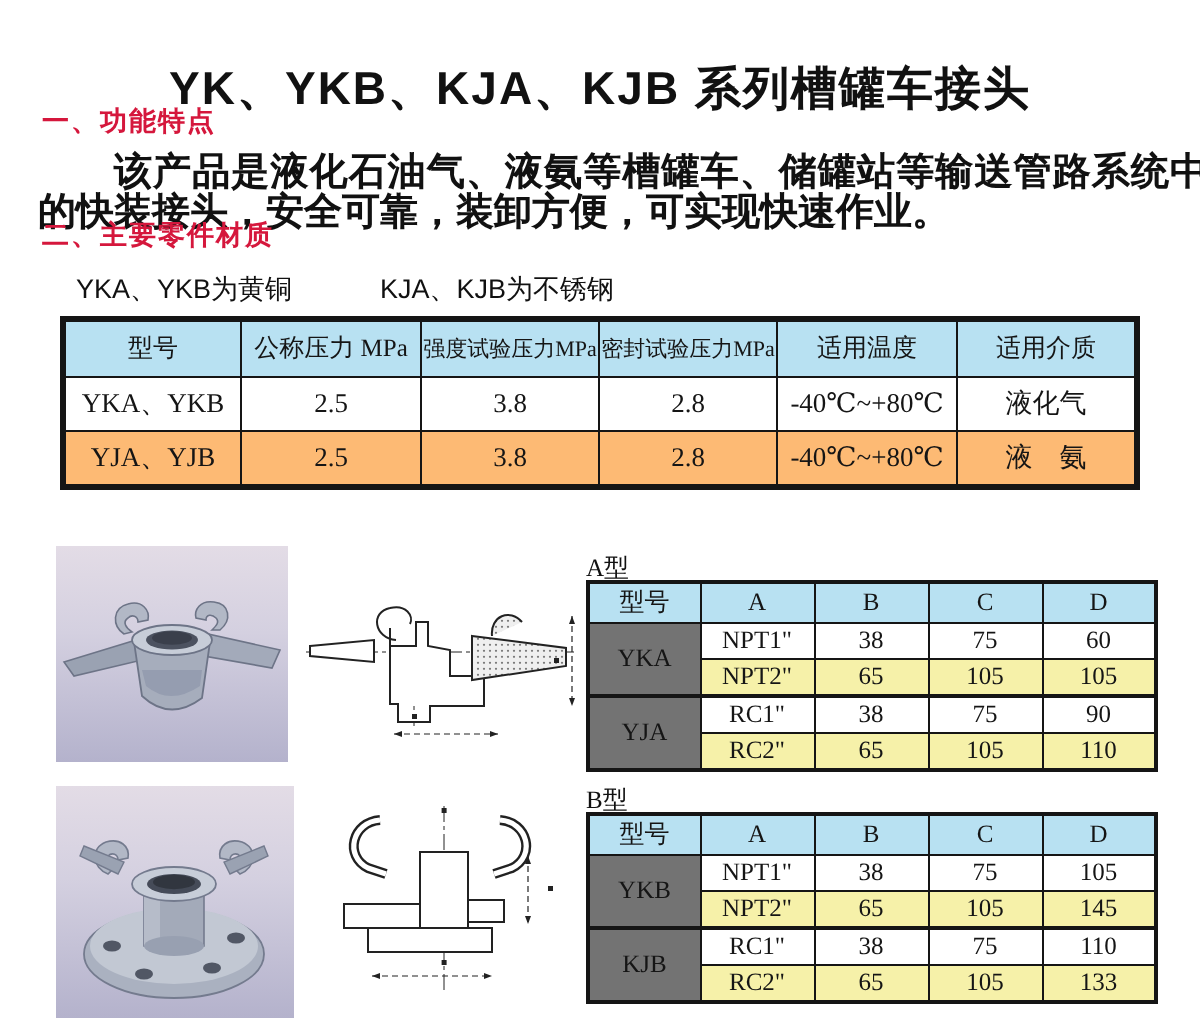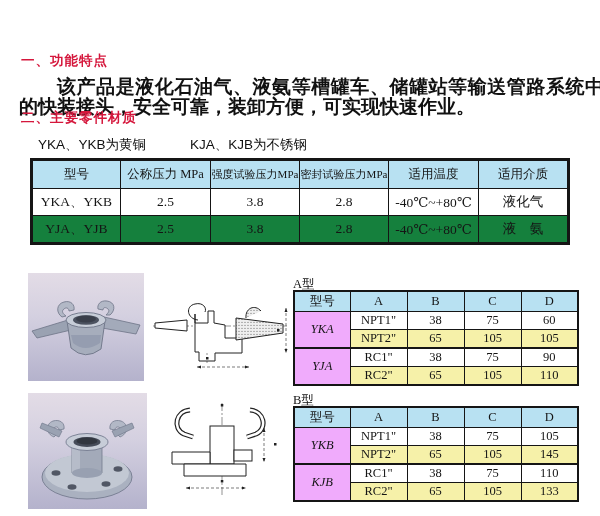--- a/index.html
+++ b/index.html
@@ -33,59 +33,60 @@
   table{border-collapse:collapse;table-layout:fixed;}
   .perf{
     position:absolute;left:30px;top:158px;width:537px;
     font-family:"Liberation Serif","DejaVu Serif",serif;
     text-align:center;border:3px solid #151515;
   }
   .perf th,.perf td{border:1.6px solid #151515;padding:0;}
   .perf th{height:27px;background:#b8e1f2;font-weight:normal;font-size:12.5px;}
   .perf th.small{font-size:11px;}
   .perf td{height:26px;font-size:13.5px;}
-  .perf tr.yrow td{background:#15803d;}
+  .perf tr.yrow td{background:#fdba74;}
 
   
   .dim-label{
     position:absolute;left:293px;
     font-family:"Liberation Serif","DejaVu Serif",serif;font-size:12.5px;color:#111;
   }
   #label-a{top:276px;}
   #label-b{top:392px;}
   .dim{
     position:absolute;left:293px;width:284px;
     font-family:"Liberation Serif","DejaVu Serif",serif;
     text-align:center;border:2.5px solid #151515;
   }
   #table-a{top:290px;}
   #table-b{top:406px;}
   .dim th,.dim td{border:1.2px solid #151515;padding:0;}
   .dim th{height:19px;background:#b8e1f2;font-weight:normal;font-size:12.5px;}
   .dim td{height:17px;font-size:12.5px;background:#fff;}
   .dim tr.yrow td{background:#f6f1a9;}
-  .dim td.model-cell{background:#f0abfc;font-style:italic;}
+  .dim td.model-cell{background:#737373;}
   .dim tr.group-start td{border-top:2px solid #151515;}
 
   
   .photo{
     position:absolute;overflow:hidden;
     background:linear-gradient(180deg,#e3dce6 0%,#d4d0e0 40%,#b4b2cc 100%);
   }
   #photo-a{left:28px;top:273px;width:116px;height:108px;}
   #photo-b{left:28px;top:393px;width:119px;height:116px;}
   .drawing{position:absolute;background:#fff;}
   #drawing-a{left:151px;top:291px;width:141px;height:84px;}
   #drawing-b{left:154px;top:400px;width:136px;height:98px;}
 </style>
 </head>
 <body>
 
 <div class="page">
 
+  <h1 class="title">YK、YKB、KJA、KJB 系列槽罐车接头</h1>
 
   <div class="sec-heading" id="h-features">一、功能特点</div>
 
   <p class="para">该产品是液化石油气、液氨等槽罐车、储罐站等输送管路系统中的快装接头，安全可靠，装卸方便，可实现快速作业。</p>
 
   <div class="sec-heading" id="h-materials">二、主要零件材质</div>
 
   <div class="materials-line">
     <span>YKA、YKB为黄铜</span><span class="gap"></span><span>KJA、KJB为不锈钢</span>
   </div>

